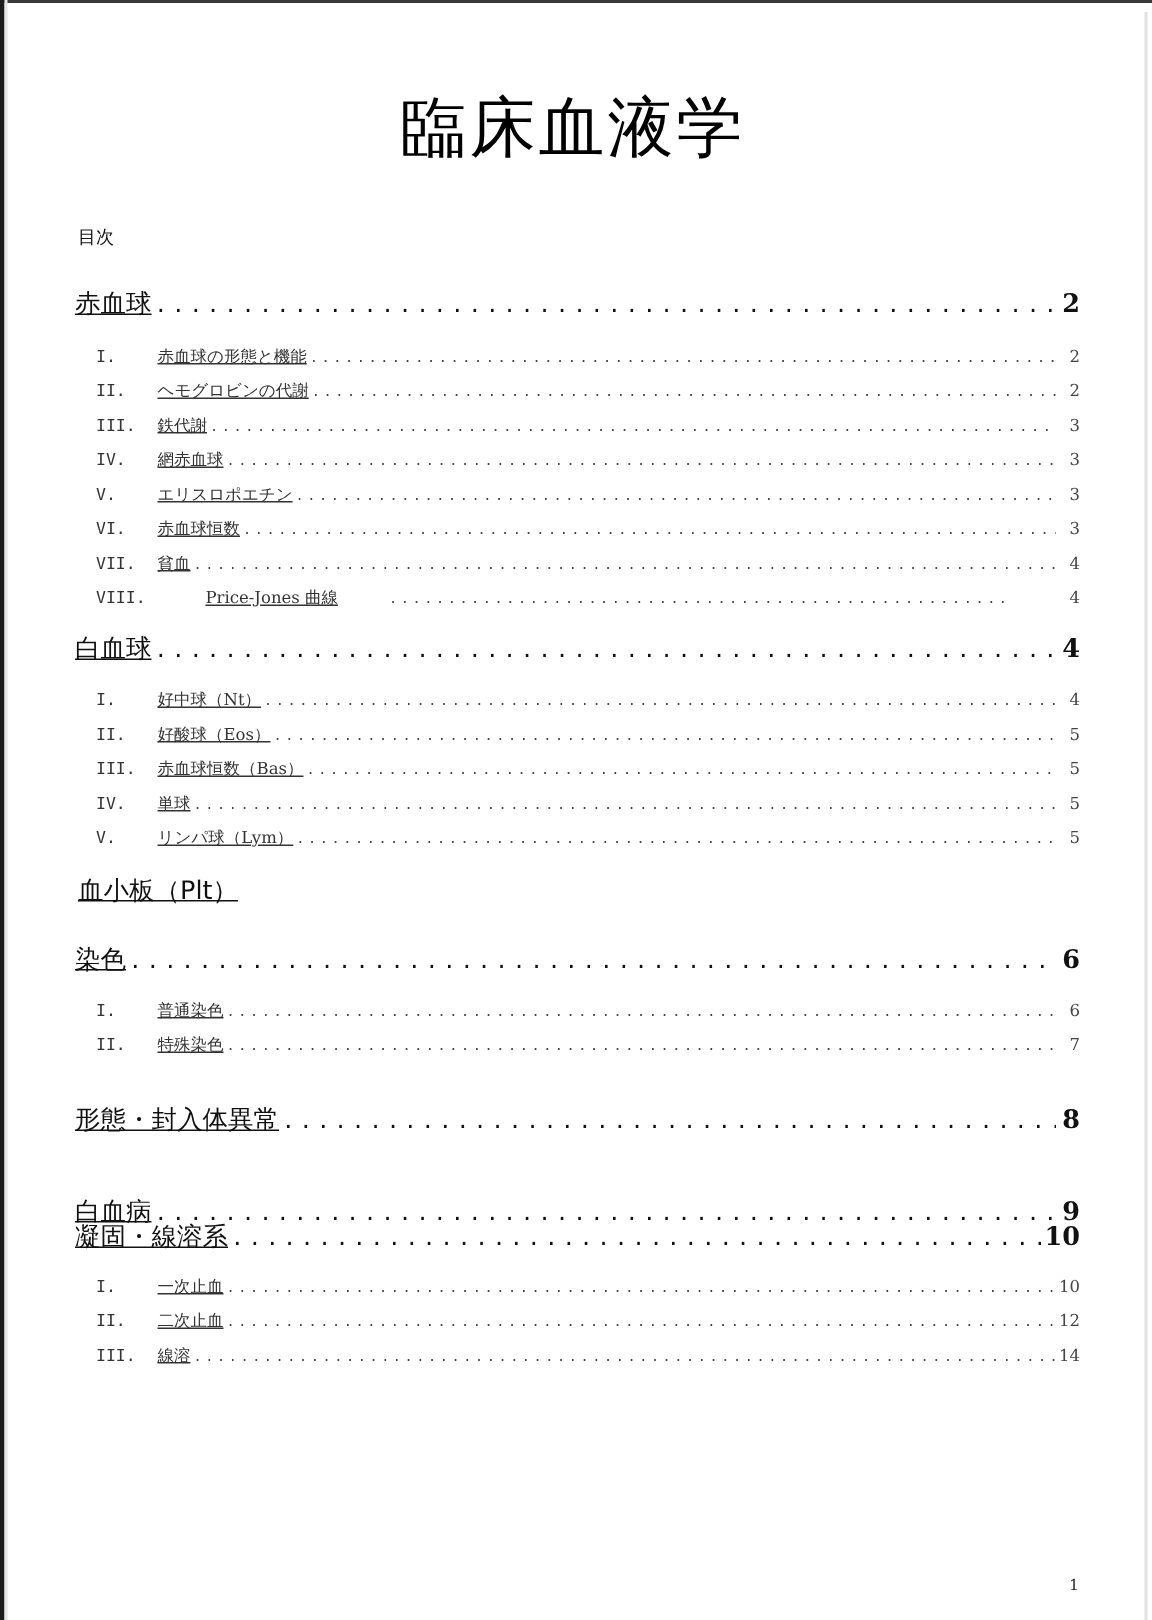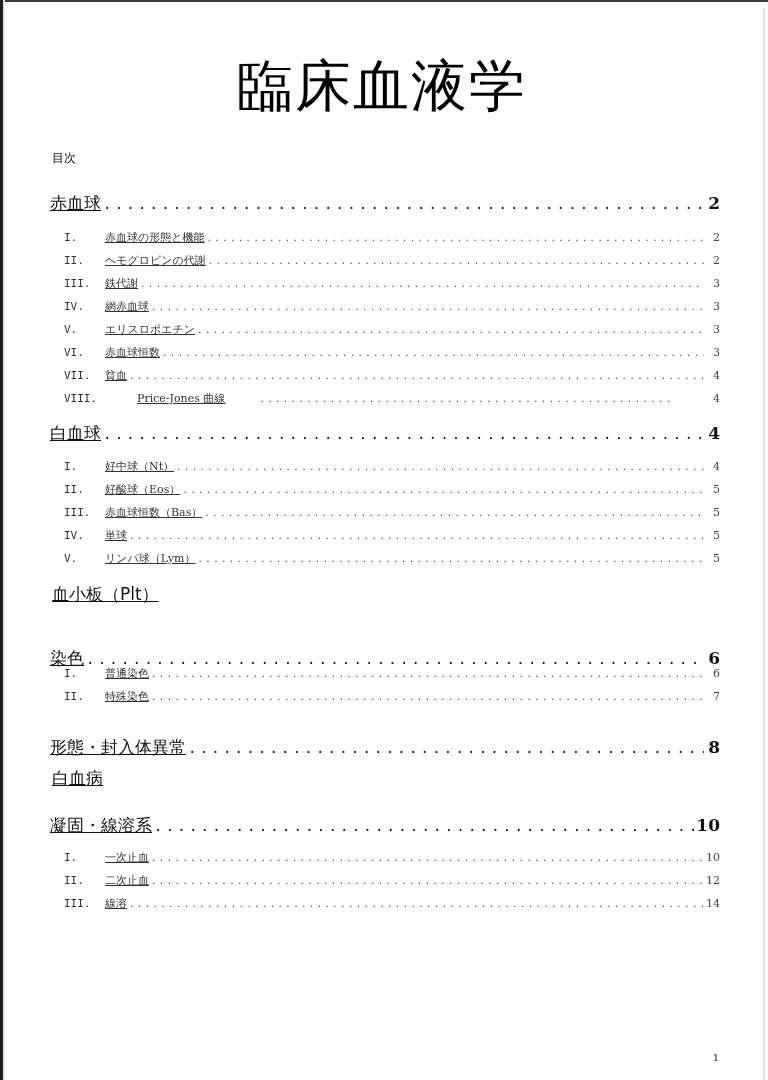--- a/index.html
+++ b/index.html
@@ -30,21 +30,21 @@
     .frame-right {
       position: absolute; left: 763px; top: 8px; width: 2px; height: 1072px;
       background: #e2e2e2;
     }
     .page-title {
       position: absolute;
       left: 0; width: 764px;
       top: 56px;
       text-align: center;
       font-family: "DejaVu Serif", "Liberation Serif", serif;
-      font-size: 56px;
+      font-size: 44px;
       line-height: 60px;
       letter-spacing: 2px;
       color: #000;
     }
     .toc-heading {
       position: absolute;
       left: 52px; top: 146px;
       font-family: "DejaVu Sans", "Liberation Sans", sans-serif;
       font-size: 12px;
       line-height: 24px;
@@ -232,21 +232,21 @@
     <span class="leader">............................................................................................................................................................</span>
     <span class="page">5</span>
   </div>
 
   <div class="toc-row level1" style="top:582px;flex-direction:column;">
     <span class="label">血小板（Plt） </span>
     <span class="leader">................................................................................................................</span>
     <span class="page">6</span>
   </div>
 
-  <div class="toc-row level1" style="top:628px;margin-top:18px;">
+  <div class="toc-row level1" style="top:628px;">
     <span class="label">染色</span>
     <span class="leader">................................................................................................................</span>
     <span class="page">6</span>
   </div>
   <div class="toc-row level2" style="top:665px;">
     <span class="numeral">I.</span>
     <span class="label">普通染色</span>
     <span class="leader">............................................................................................................................................................</span>
     <span class="page">6</span>
   </div>
@@ -256,21 +256,21 @@
     <span class="leader">............................................................................................................................................................</span>
     <span class="page">7</span>
   </div>
 
   <div class="toc-row level1" style="top:735px;">
     <span class="label">形態・封入体異常</span>
     <span class="leader">................................................................................................................</span>
     <span class="page">8</span>
   </div>
 
-  <div class="toc-row level1" style="top:766px;flex-direction:column;">
+  <div class="toc-row level1" style="top:796px;">
     <span class="label">白血病</span>
     <span class="leader">................................................................................................................</span>
     <span class="page">9</span>
   </div>
 
   <div class="toc-row level1" style="top:813px;">
     <span class="label">凝固・線溶系</span>
     <span class="leader">................................................................................................................</span>
     <span class="page">10</span>
   </div>

